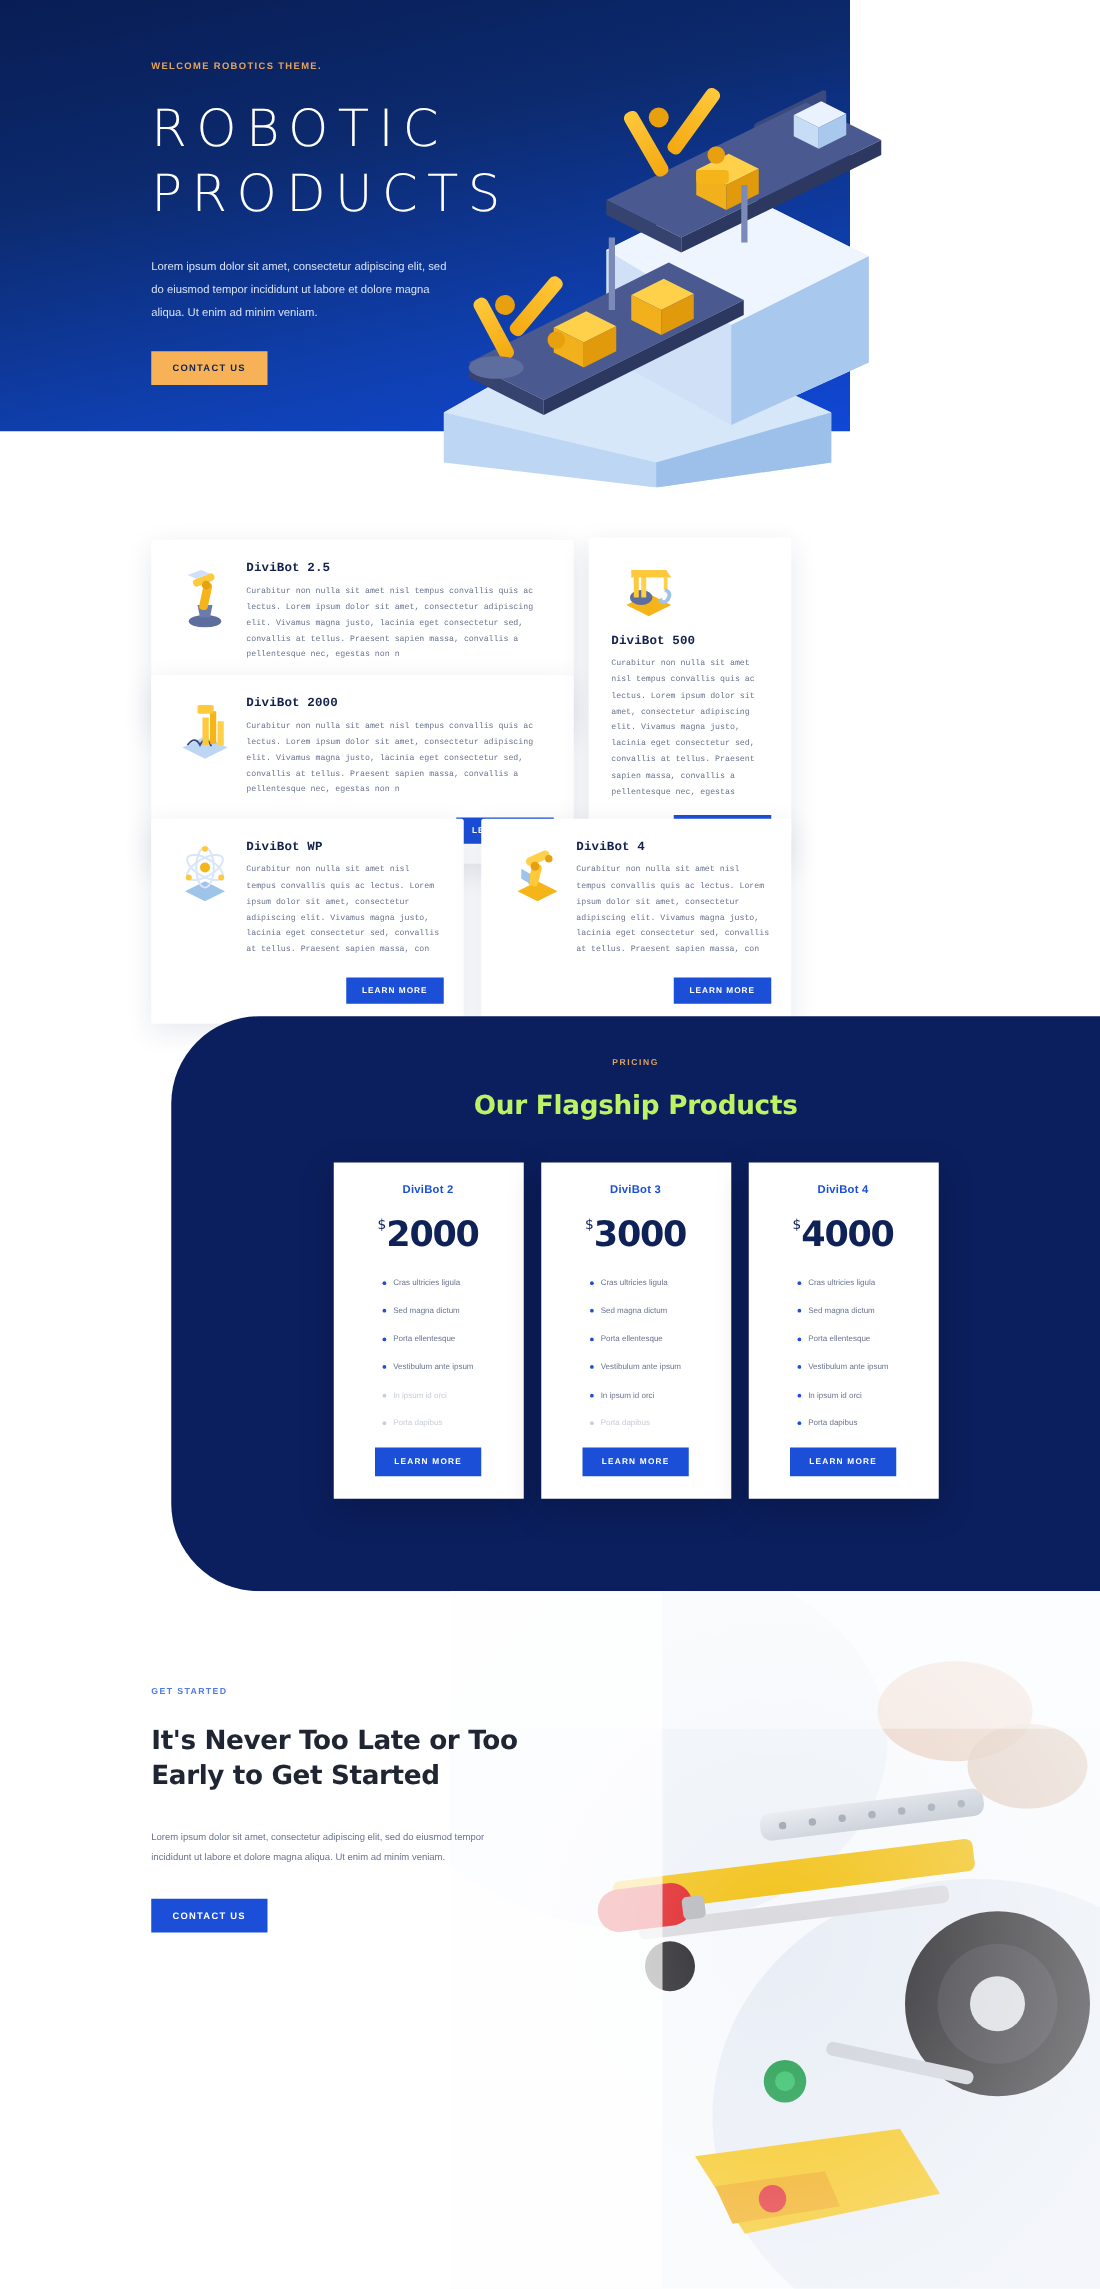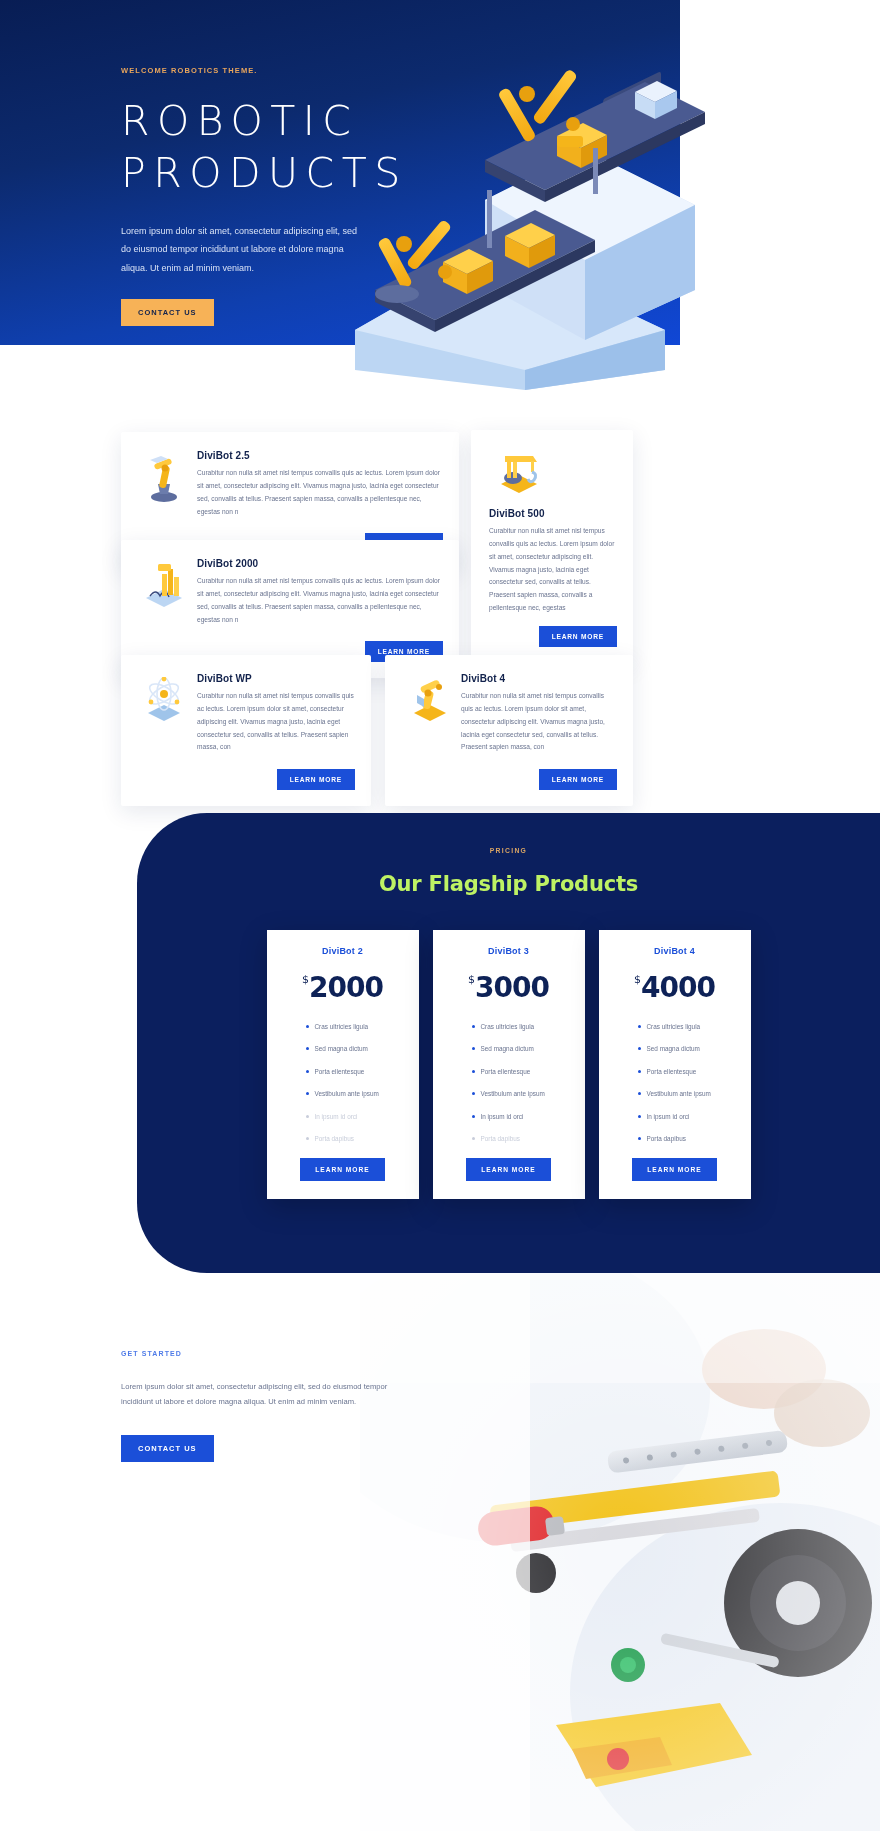--- a/index.html
+++ b/index.html
@@ -18,21 +18,21 @@
     background: #ffffff;
   }
   .hero-bg {
     position: absolute;
     left: 0; top: 0;
     width: 680px; height: 345px;
     background: linear-gradient(168deg, #081d54 0%, #0c2a6e 35%, #0f3fae 72%, #1047d6 100%);
   }
   .hero-inner {
     position: absolute;
-    left: 121px; top: 66px;
+    left: 121px; top: 48px;
     width: 300px;
     z-index: 5;
   }
   .eyebrow {
     color: #e7a45c;
     font-size: 7.5px;
     letter-spacing: 1.1px;
     font-weight: 700;
     text-transform: uppercase;
     margin-bottom: 20px;
@@ -74,21 +74,21 @@
   
   .products { position: absolute; left: 0; top: 400px; width: 880px; height: 400px; }
   .pcard {
     position: absolute;
     background: #ffffff;
     box-shadow: 0 6px 22px rgba(20,40,90,0.10);
     border-radius: 2px;
   }
   .pcard .row { display: flex; padding: 18px 16px 14px 16px; }
   .pcard .ico { width: 54px; flex: 0 0 54px; display:flex; align-items:flex-start; justify-content:center; padding-top:4px;}
-  .pcard .txt { flex: 1; padding-left: 6px; }
+  .pcard .txt { flex: 1; padding-left: 6px; font-family: Liberation Mono, monospace; }
   .pcard h3 {
     font-size: 10px; font-weight: 700; color: #12224c;
     margin-bottom: 6px; letter-spacing: 0.1px;
   }
   .pcard p { font-size: 6.6px; line-height: 1.95; color: #6a7490; }
   .pcard .act { text-align: right; padding: 0 16px 16px 16px; }
   .pcard .act .btn { padding: 7px 13px; font-size: 6.6px; letter-spacing: 0.8px; }
 
   
   .pcard.vert .row { display:block; padding: 20px 18px 10px 18px; }
@@ -462,16 +462,18 @@
     <ellipse cx="404" cy="96" rx="62" ry="40" fill="#e6cdbd" opacity="0.85"></ellipse>
     <ellipse cx="462" cy="140" rx="48" ry="34" fill="#decabb" opacity="0.8"></ellipse>
 
     <rect width="520" height="558" fill="url(#glow)" opacity="0.55"></rect>
     <rect x="0" y="0" width="170" height="558" fill="#ffffff" opacity="0.72"></rect>
     <rect x="0" y="0" width="520" height="110" fill="#ffffff" opacity="0.45"></rect>
   </svg>
 
   <div class="started-inner">
     <div class="eyebrow2">GET STARTED</div>
+    <h2>It's Never Too Late or Too
+Early to Get Started</h2>
     <p>Lorem ipsum dolor sit amet, consectetur adipiscing elit, sed do eiusmod tempor incididunt ut labore et dolore magna aliqua. Ut enim ad minim veniam.</p>
     <button class="btn btn-blue">CONTACT US</button>
   </div>
 </section>
 
 </body></html>

